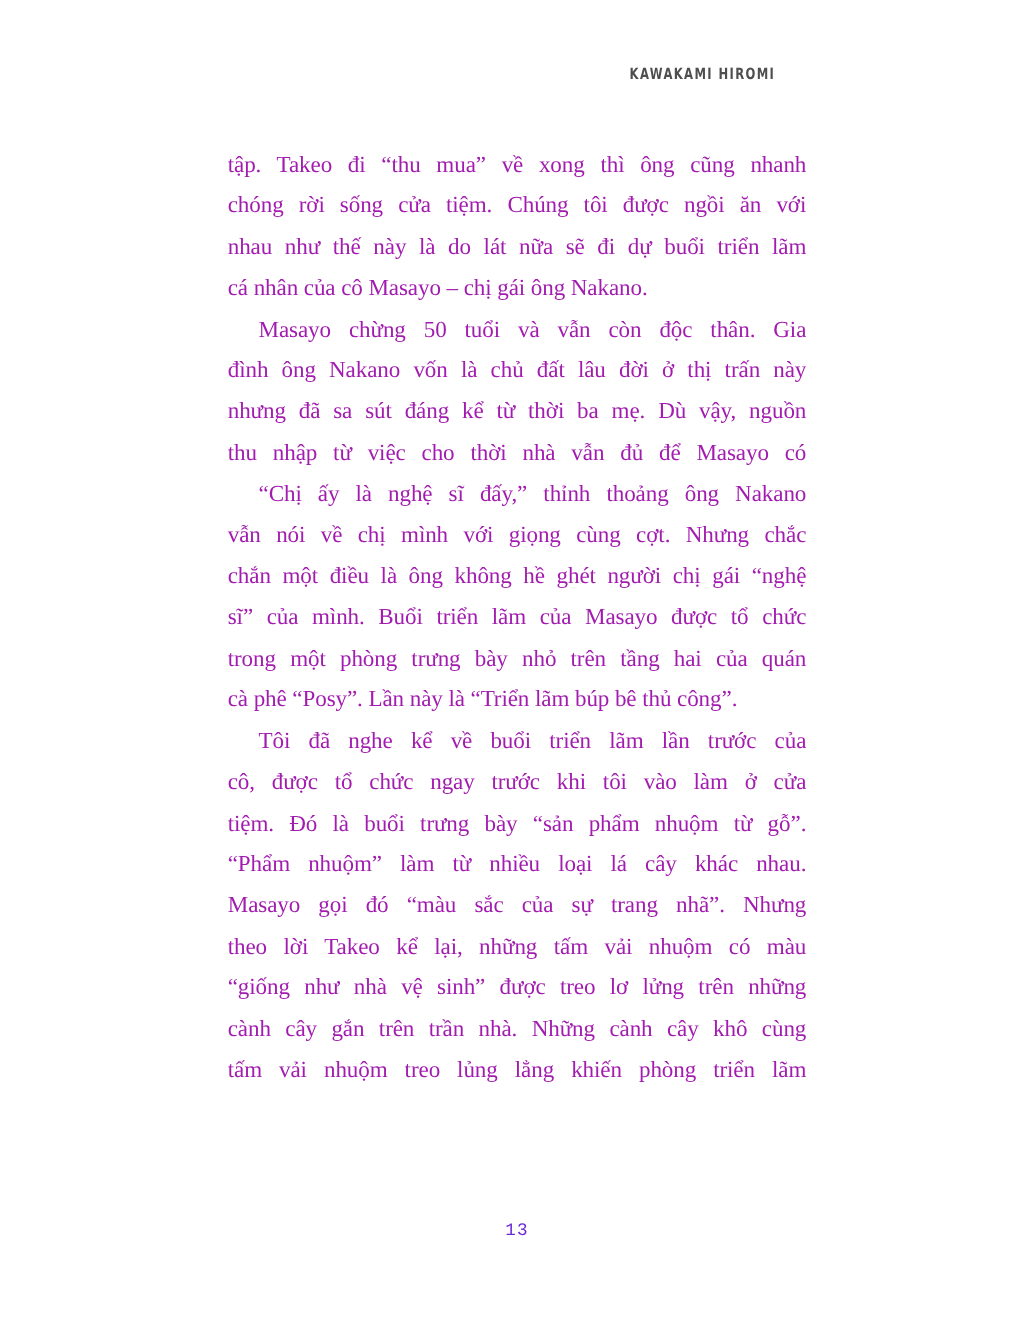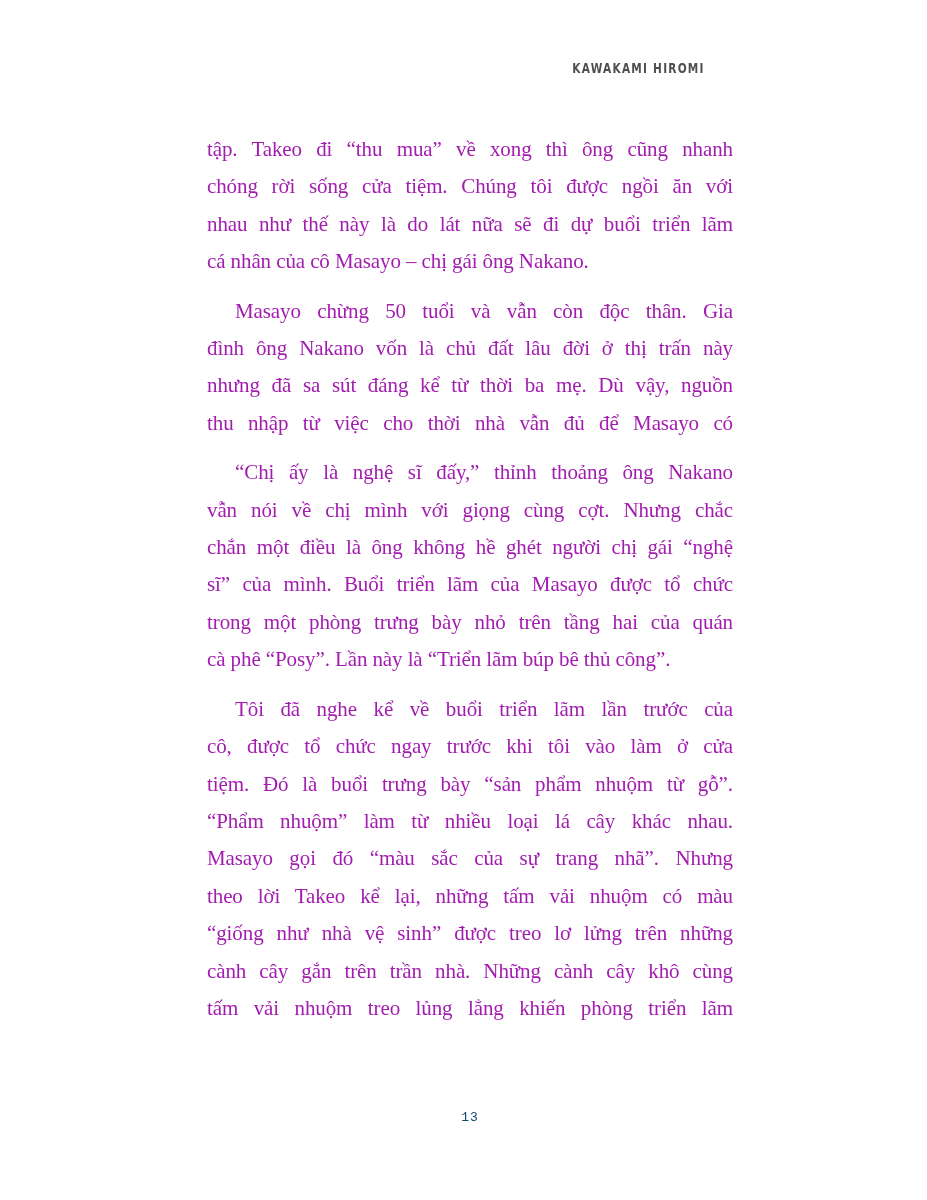--- a/index.html
+++ b/index.html
@@ -33,38 +33,38 @@
     left: 207px;
     top: 131px;
     width: 526px;
     color: #a21caf;
     font-family: "Liberation Serif", serif;
     font-size: 21px;
     line-height: 37.4px;
     letter-spacing: -0.1px;
   }
   .paragraph { margin: 0; }
-  .paragraph + .paragraph { margin-top: 12px; }
+  .paragraph + .paragraph { }
   .line {
     text-align: justify;
     text-align-last: justify;
     white-space: normal;
     overflow: hidden;
   }
   .line.indent { padding-left: 28px; }
   .line.natural { text-align-last: left; }
   .page-number {
     position: absolute;
     top: 1110px;
     left: 207px;
     width: 526px;
     text-align: center;
-    color: #0c4a6e;
+    color: #6d28d9;
     font-family: "Liberation Mono", monospace;
-    font-size: 13px;
+    font-size: 16px;
     letter-spacing: 1px;
   }
 </style>
 </head>
 <body>
 
 <div class="page">
 
   <div class="running-head">KAWAKAMI HIROMI</div>
 

